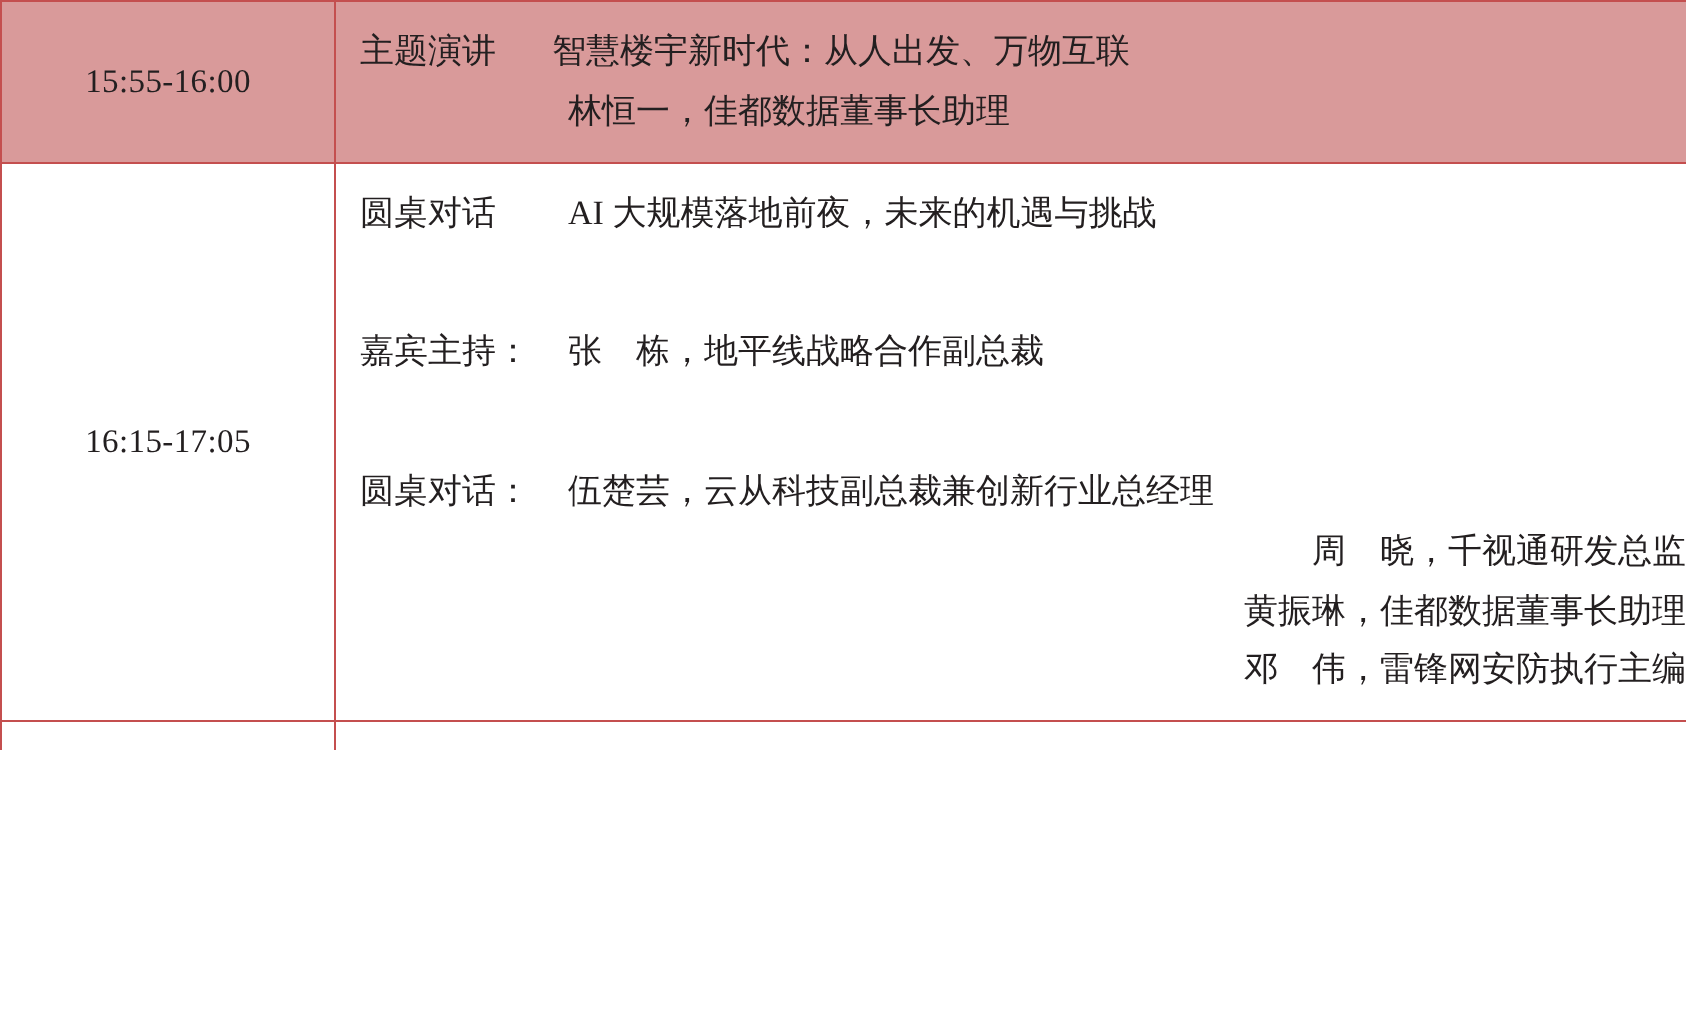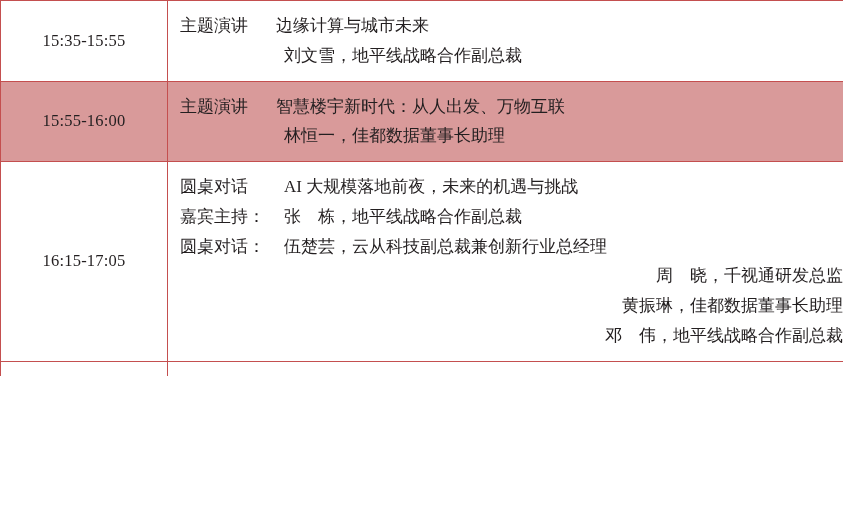--- a/index.html
+++ b/index.html
@@ -54,20 +54,21 @@
     font-family: "Liberation Sans", "DejaVu Sans", sans-serif;
     font-weight: normal;
   }
   .lbl-keynote { width: 96px; }
   .lbl-panel   { width: 104px; font-family: Liberation Serif, serif; }
   .txt {
     font-family: "Liberation Serif", "DejaVu Serif", serif;
   }
   .txt-sans {
     font-family: Liberation Sans, sans-serif;
+    margin-top: 40px;
   }
   .sub-indent { padding-left: 104px; }
   .sub-indent2 { padding-left: 104px; justify-content: flex-end; }
 
   .finale {
     font-family: "Liberation Sans", "DejaVu Sans", sans-serif;
     font-size: 17px;
     padding: 8px 0 8px 12px;
   }
   .spacer-row td {
@@ -78,36 +79,20 @@
     border-right: 1px solid #c44f4f;
     border-bottom: none;
   }
 </style>
 </head>
 <body>
 
 <table class="schedule">
   <tbody>
 
-    <tr class="row-plain">
-      <td class="col-time">
-        <div class="time-cell">15:35-15:55</div>
-      </td>
-      <td class="col-body">
-        <div class="body-cell">
-          <div class="line">
-            <span class="lbl lbl-keynote">主题演讲</span>
-            <span class="txt">边缘计算与城市未来</span>
-          </div>
-          <div class="line sub-indent">
-            <span class="txt">刘文雪，地平线战略合作副总裁</span>
-          </div>
-        </div>
-      </td>
-    </tr>
 
     <tr class="row-highlight">
       <td class="col-time">
         <div class="time-cell">15:55-16:00</div>
       </td>
       <td class="col-body">
         <div class="body-cell">
           <div class="line">
             <span class="lbl lbl-keynote">主题演讲</span>
             <span class="txt">智慧楼宇新时代：从人出发、万物互联</span>
@@ -137,21 +122,21 @@
             <span class="lbl lbl-panel txt-sans">圆桌对话：</span>
             <span class="txt">伍楚芸，云从科技副总裁兼创新行业总经理</span>
           </div>
           <div class="line sub-indent2">
             <span class="txt">周　晓，千视通研发总监</span>
           </div>
           <div class="line sub-indent2">
             <span class="txt">黄振琳，佳都数据董事长助理</span>
           </div>
           <div class="line sub-indent2">
-            <span class="txt">邓　伟，地平线战略合作副总裁</span>
+            <span class="txt">邓　伟，雷锋网安防执行主编</span>
           </div>
         </div>
       </td>
     </tr>
 
 
     <tr class="spacer-row">
       <td class="col-time"></td>
       <td class="col-body"></td>
     </tr>

